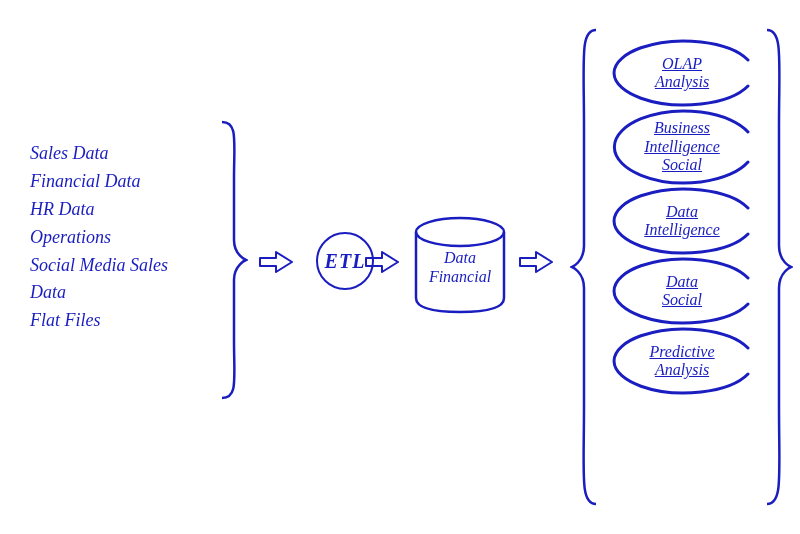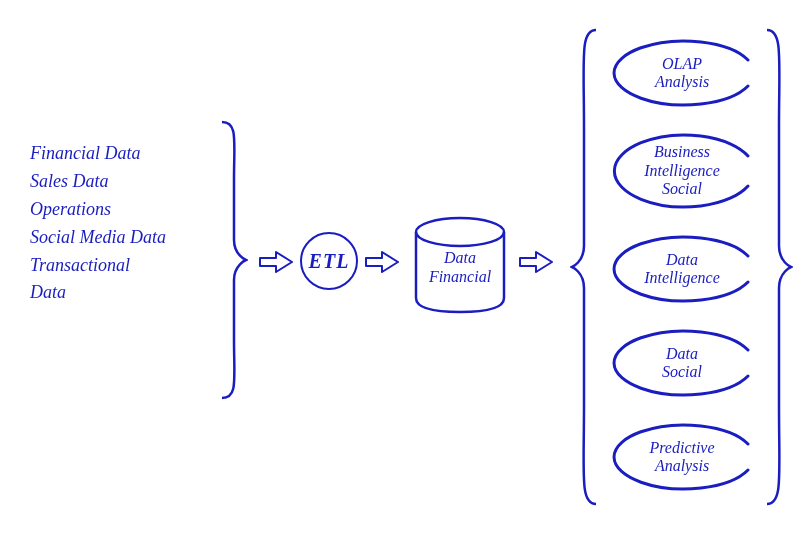--- a/index.html
+++ b/index.html
@@ -48,21 +48,21 @@
   .arrow {
     position: absolute;
     width: 36px;
     height: 24px;
   }
   .arrow1 { left: 258px; top: 250px; }
   .arrow2 { left: 364px; top: 250px; }
   .arrow3 { left: 518px; top: 250px; }
   .etl {
     position: absolute;
-    left: 300px;
+    left: 316px;
     top: 232px;
     width: 58px;
     height: 58px;
     border: 2.5px solid #1a1dbf;
     border-radius: 50%;
     display: flex;
     align-items: center;
     justify-content: center;
     font-size: 20px;
     font-style: italic;
@@ -86,21 +86,21 @@
     font-style: italic;
     line-height: 1.2;
   }
   .outputs {
     position: absolute;
     left: 606px;
     top: 38px;
     width: 152px;
     display: flex;
     flex-direction: column;
-    gap: 24px;
+    text-decoration: underline;
   }
   .output-item {
     position: relative;
     height: 70px;
     display: flex;
     align-items: center;
     justify-content: center;
   }
   .output-ellipse {
     position: absolute;
@@ -114,26 +114,27 @@
     font-size: 16px;
     font-style: italic;
     line-height: 1.15;
     z-index: 2;
   }
 </style>
 </head>
 <body>
 
 <div class="sources">
+  <div class="line">Sales Data</div>
   <div class="line">Financial Data</div>
-  <div class="line">Sales Data</div>
+  <div class="line">HR Data</div>
   <div class="line">Operations</div>
-  <div class="line">Social Media Data</div>
-  <div class="line">Transactional</div>
+  <div class="line">Social Media Sales</div>
   <div class="line">Data</div>
+  <div class="line">Flat Files</div>
 </div>
 
 <svg class="bracket-left" viewBox="0 0 28 280" preserveAspectRatio="none">
   <path d="M2,2 C18,2 14,20 14,60 L14,120 C14,135 26,140 26,140 C26,140 14,145 14,160 L14,220 C14,260 18,278 2,278" fill="none" stroke="#1a1dbf" stroke-width="2.5"></path>
 </svg>
 
 <svg class="arrow arrow1" viewBox="0 0 36 24">
   <path d="M2,8 L18,8 L18,2 L34,12 L18,22 L18,16 L2,16 Z" fill="none" stroke="#1a1dbf" stroke-width="2" stroke-linejoin="round"></path>
 </svg>
 

